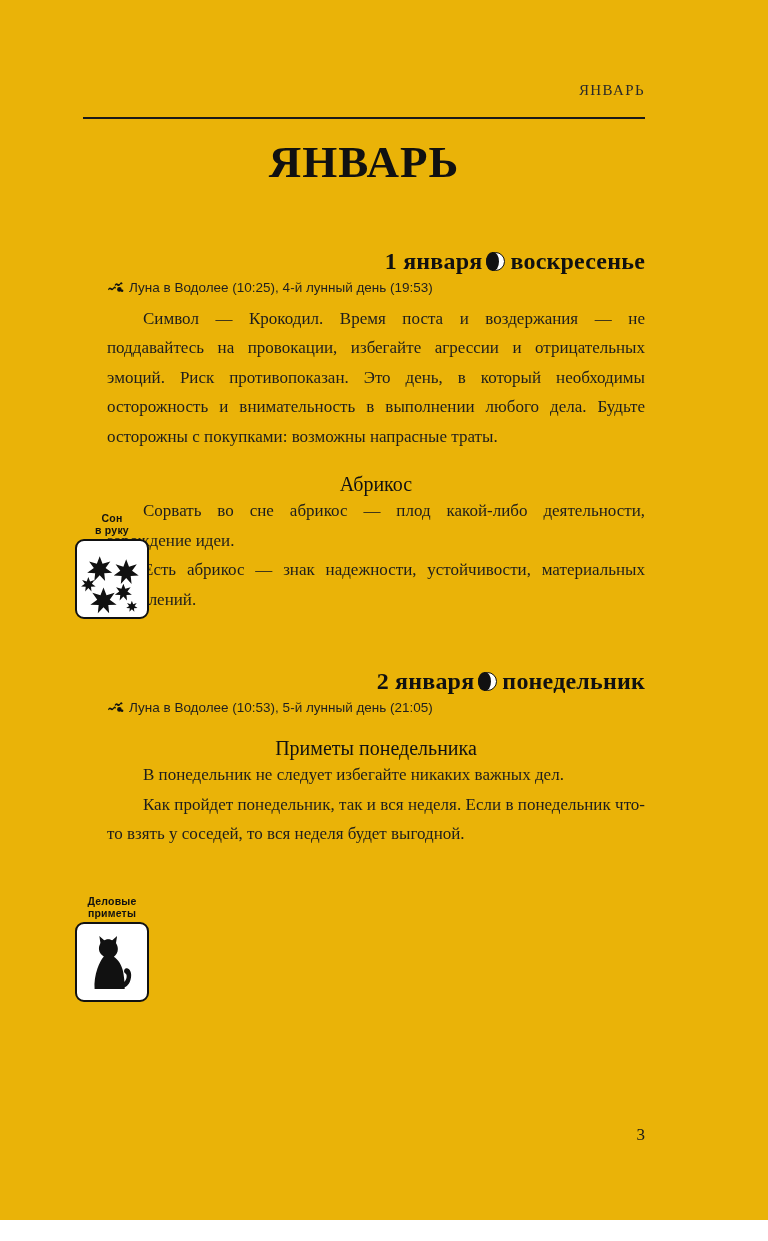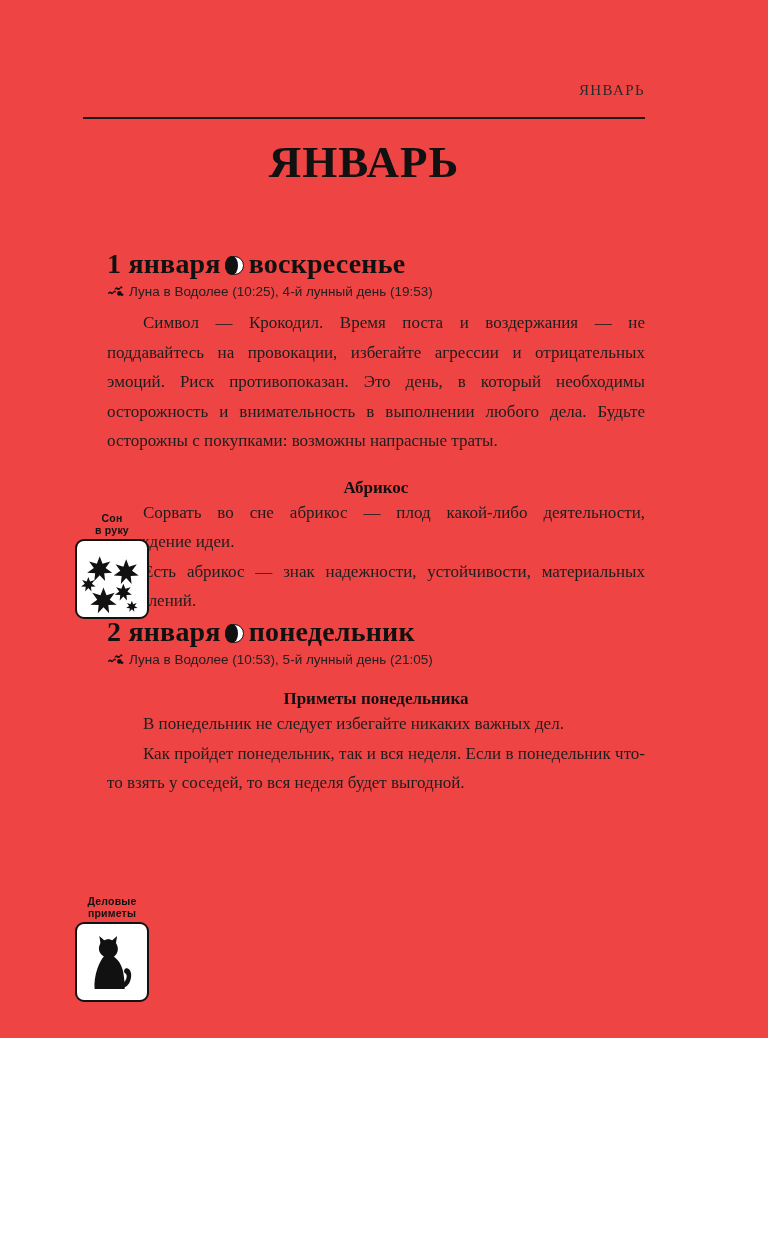--- a/index.html
+++ b/index.html
@@ -3,22 +3,22 @@
 <meta charset="utf-8">
 <style>
   html, body {
     margin: 0;
     padding: 0;
     background: #ffffff;
   }
   .page {
     position: relative;
     width: 768px;
-    height: 1038px;
-    background: #ef4444;
+    height: 1220px;
+    background: #eab308;
     overflow: hidden;
     font-family: "Liberation Serif", "DejaVu Serif", serif;
     color: #1a1a1a;
   }
 
   
   .running-head {
     position: absolute;
     top: 82px;
     left: 83px;
@@ -53,25 +53,25 @@
 
   
   .content {
     position: absolute;
     top: 248px;
     left: 107px;
     width: 538px;
   }
 
   .day-block { position: relative; }
-  .day-block.second { }
+  .day-block.second { margin-top: 54px; }
 
   .day-heading {
-    text-align: left;
-    font-size: 28px;
+    text-align: right;
+    font-size: 24px;
     font-weight: bold;
     color: #111111;
     line-height: 1.12;
     white-space: nowrap;
   }
   .day-heading .date { letter-spacing: 0.2px; }
   .day-heading .weekday { letter-spacing: 0.2px; }
 
   
   .moon {
@@ -123,22 +123,22 @@
     line-height: 29.5px;
     color: #1d1d1d;
     hyphens: manual;
   }
   p.first-para { margin-top: 9px; }
   p.indent { text-indent: 36px; }
 
   .sub-heading {
     margin-top: 22px;
     text-align: center;
-    font-size: 17px;
-    font-weight: bold;
+    font-size: 20px;
+    font-weight: normal;
     color: #111111;
   }
 
   
   .icon-marker {
     position: absolute;
     width: 92px;
     text-align: center;
   }
   .icon-marker .caption {

